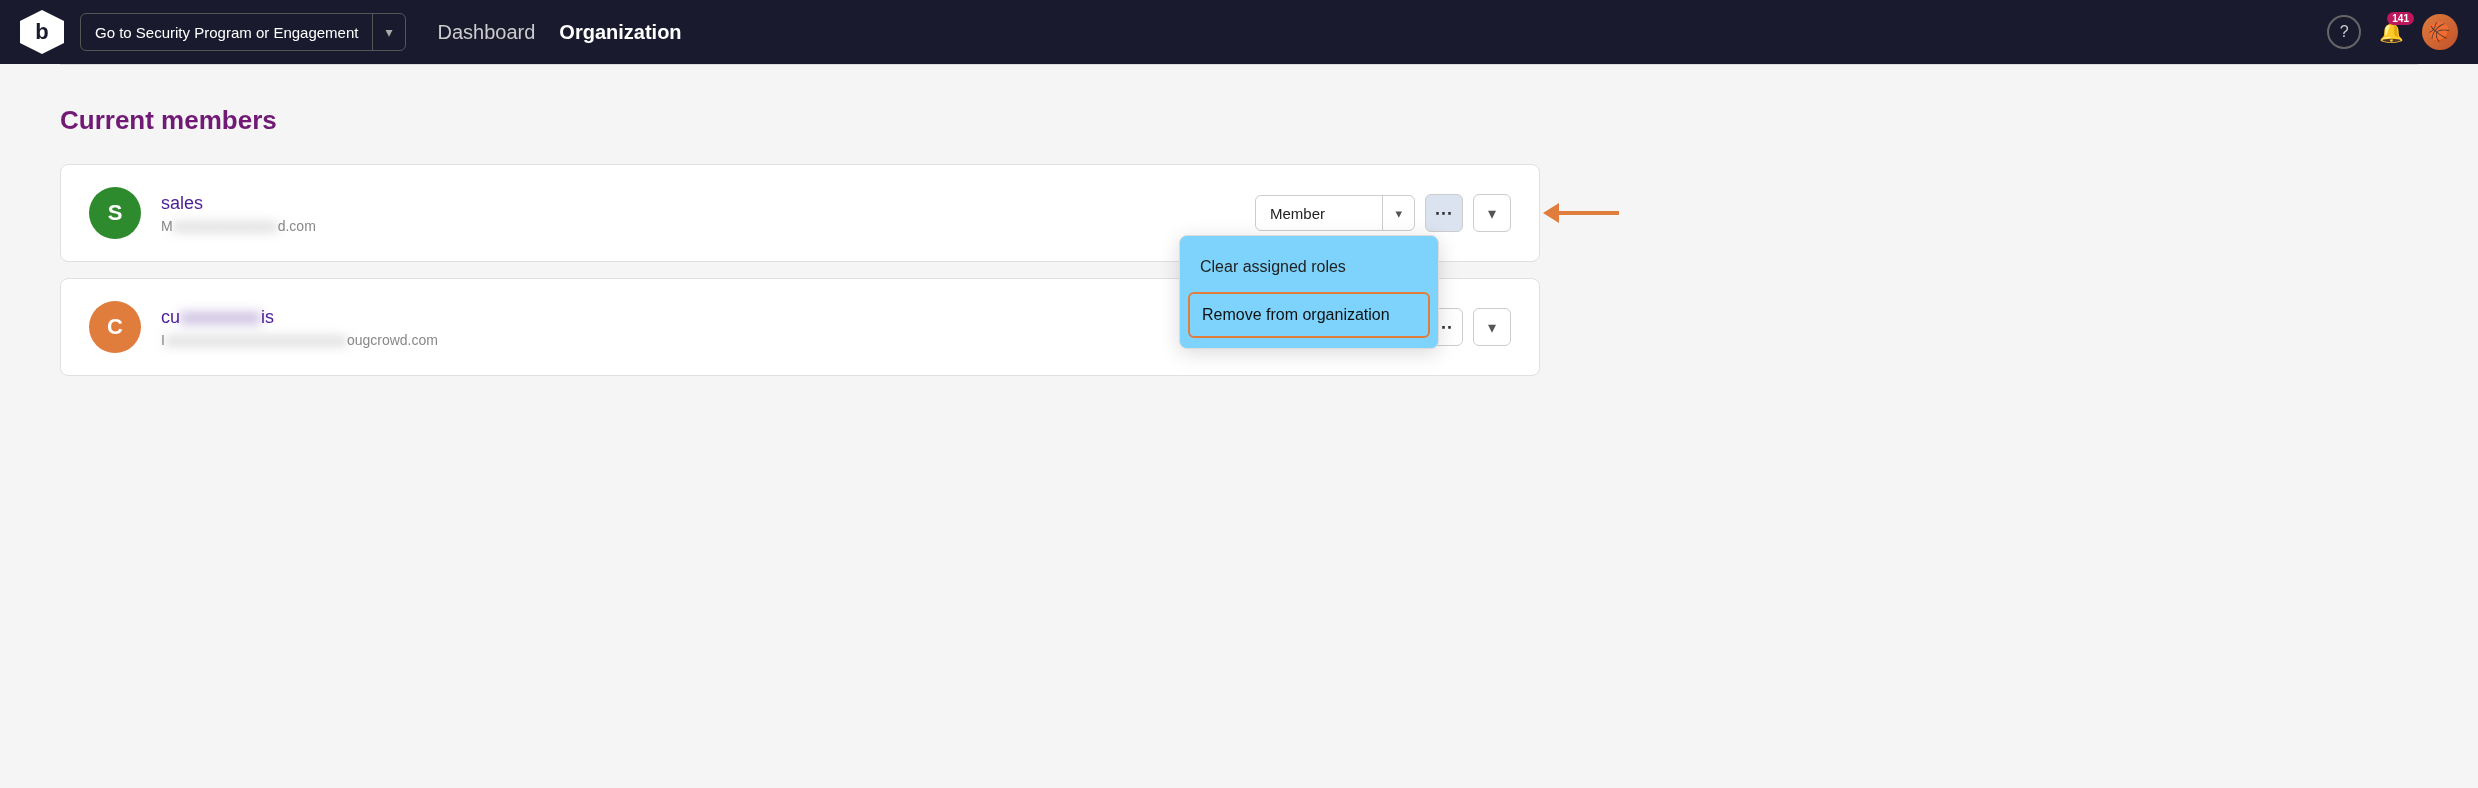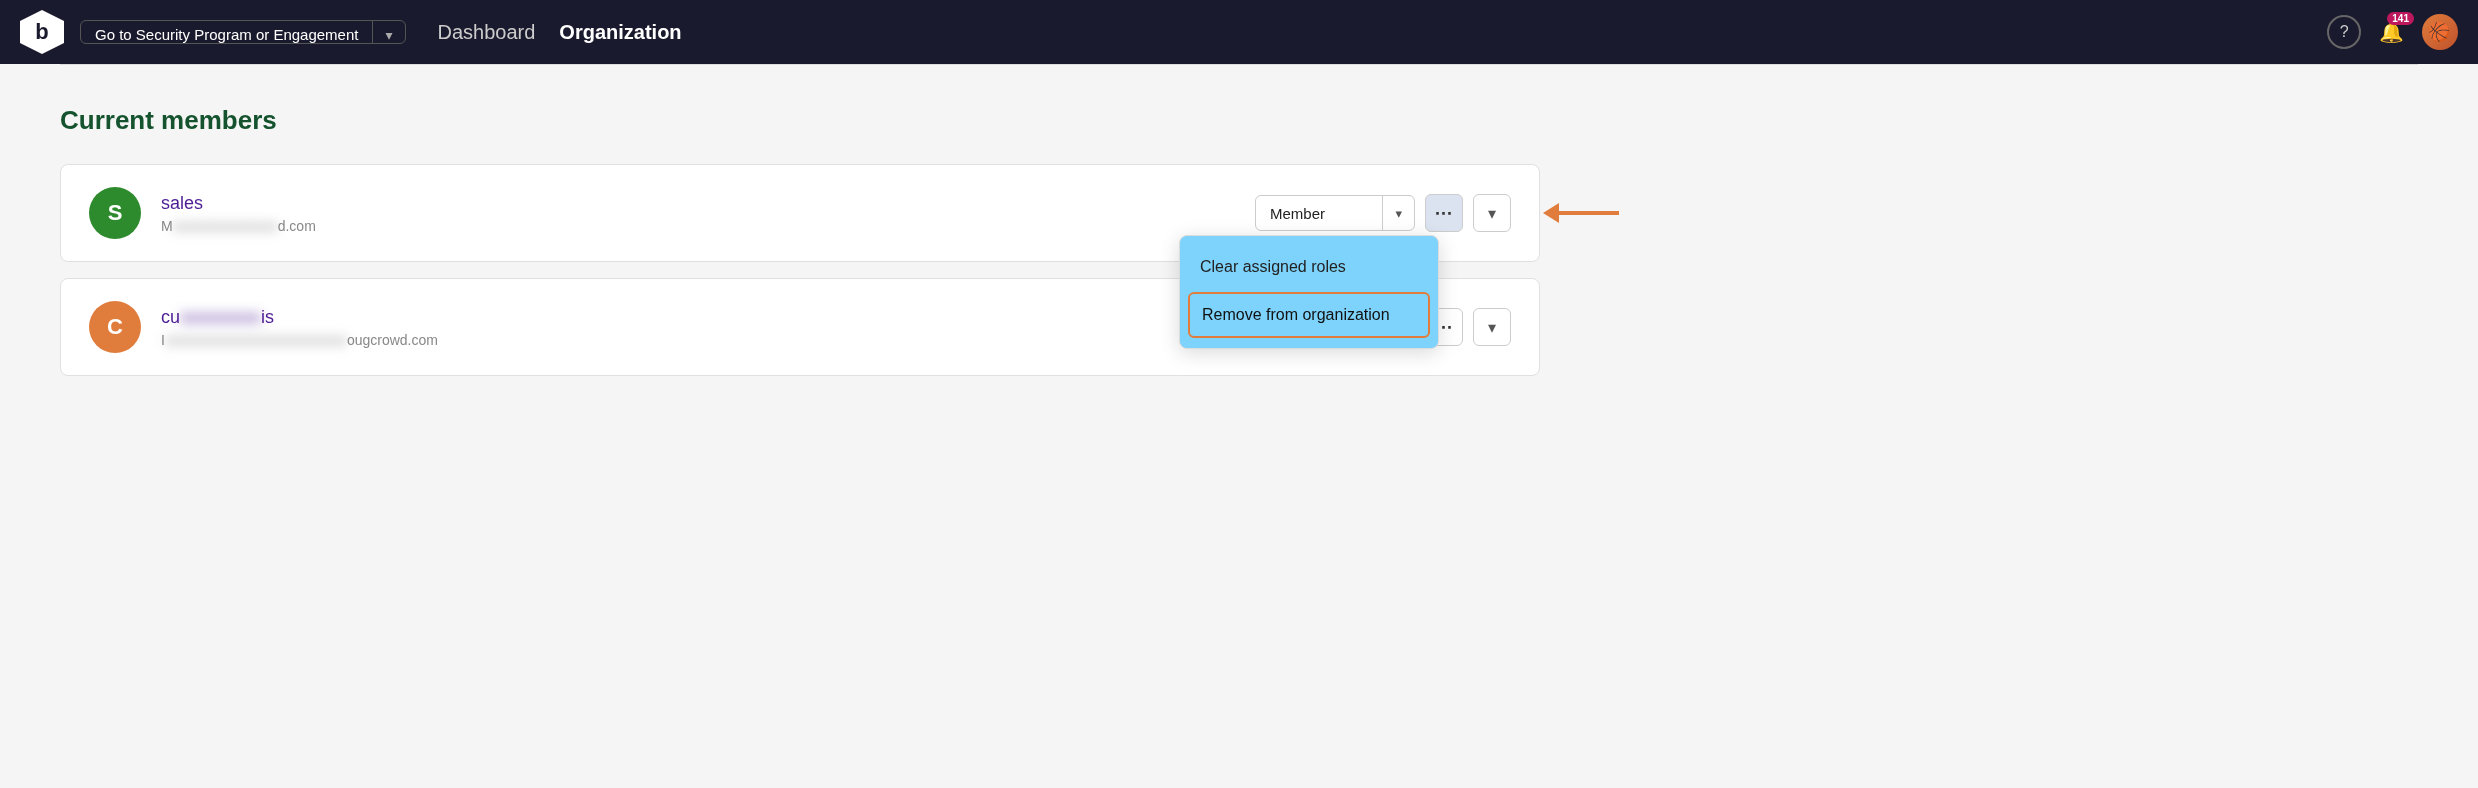--- a/index.html
+++ b/index.html
@@ -19,24 +19,24 @@
       background: #fff;
       clip-path: polygon(50% 0%, 100% 25%, 100% 75%, 50% 100%, 0% 75%, 0% 25%);
       display: flex; align-items: center; justify-content: center;
       flex-shrink: 0;
       position: relative;
     }
     .nav-logo-inner {
       font-weight: 900; font-size: 22px; color: #1a1a2e;
     }
     .nav-select-wrapper {
-      display: flex; align-items: flex-end;
+      display: flex; align-items: center;
       border: 1px solid #555;
       border-radius: 6px;
-      height: 24px;
+      height: 38px;
       min-width: 300px;
       background: transparent;
       color: #fff;
       cursor: pointer;
     }
     .nav-select-text {
       flex: 1; padding: 0 14px; font-size: 15px; color: #fff;
       white-space: nowrap;
     }
     .nav-select-divider {
@@ -83,21 +83,21 @@
     
     .main-content {
       padding: 40px 60px;
       max-width: 1600px;
     }
     .top-border {
       border-top: 1px solid #ddd;
       margin: 0 60px;
     }
     .section-title {
-      font-size: 26px; font-weight: 700; color: #14532d;
+      font-size: 26px; font-weight: 700; color: #701a75;
       margin-bottom: 28px;
     }
 
     
     .member-card {
       background: #fff;
       border: 1px solid #e0e0e0;
       border-radius: 8px;
       padding: 22px 28px;
       display: flex;

